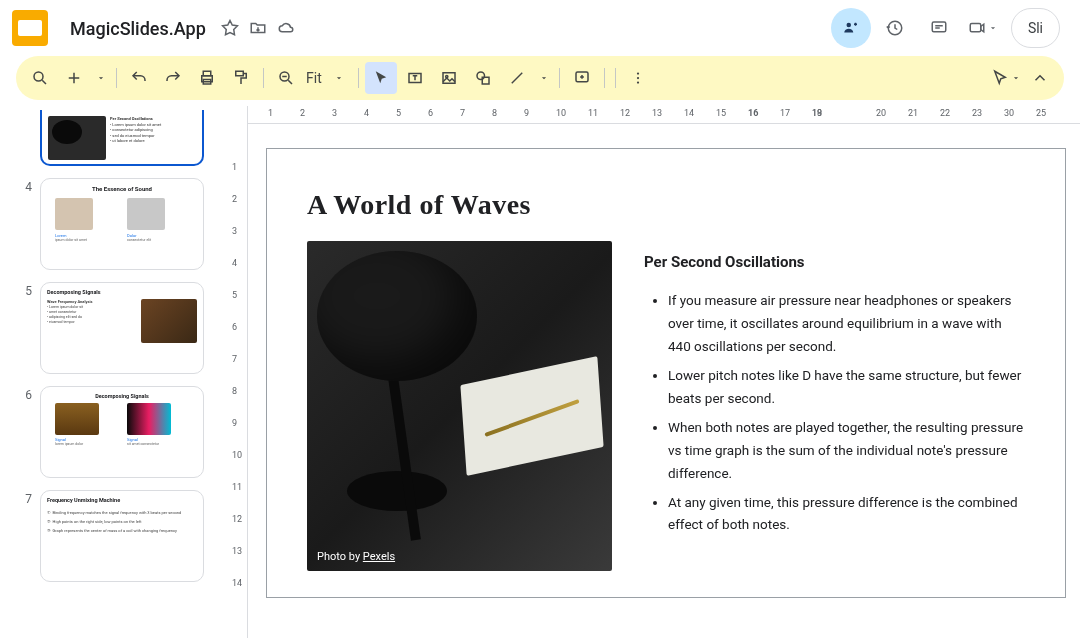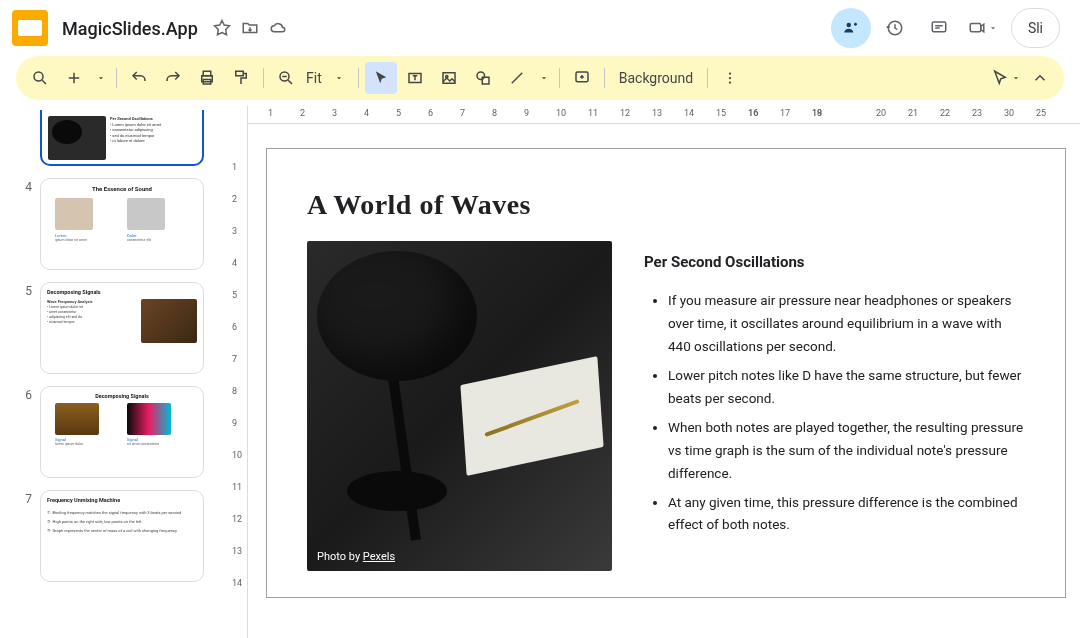--- a/index.html
+++ b/index.html
@@ -1,21 +1,21 @@
 <!DOCTYPE html>
 <html><head>
 <meta charset="utf-8">
 <style>
 * { margin: 0; padding: 0; box-sizing: border-box; }
 body { font-family: 'Google Sans', Roboto, Arial, sans-serif; background: #fff; color: #202124; overflow: hidden; }
 .app { width: 1080px; height: 638px; display: flex; flex-direction: column; }
 .titlebar { display: flex; align-items: center; padding: 8px 12px 0 12px; gap: 8px; }
 .logo { width: 36px; height: 36px; background: #f9ab00; border-radius: 4px; display: flex; align-items: center; justify-content: center; position: relative; }
 .logo-inner { width: 24px; height: 16px; background: #fff; border-radius: 2px; }
-.title-col { flex: 1; }
+.title-col { flex: 1; margin-left: 8px; }
 .doc-title-row { display: flex; align-items: center; gap: 8px; }
 .doc-title { font-size: 18px; font-weight: 500; color: #202124; padding: 2px 6px; }
 .tb-icon { width: 20px; height: 20px; color: #5f6368; display: inline-flex; align-items: center; justify-content: center; }
 .menubar { display: flex; gap: 2px; padding: 2px 0; }
 .menu-item { font-size: 14px; padding: 4px 8px; color: #202124; border-radius: 4px; cursor: pointer; }
 .right-actions { display: flex; align-items: center; gap: 4px; padding-right: 8px; }
 .ra-btn { width: 40px; height: 40px; border-radius: 20px; display: flex; align-items: center; justify-content: center; color: #5f6368; }
 .ra-btn.accent { background: #c2e7ff; color: #1f3a5f; }
 .share-btn { height: 40px; padding: 0 16px; border-radius: 20px; border: 1px solid #dadce0; display: flex; align-items: center; font-size: 14px; color: #3c4043; margin-left: 4px; overflow: hidden; }
 .toolbar { margin: 8px 16px 0 16px; background: #fef9c3; border-radius: 24px; height: 44px; display: flex; align-items: center; padding: 0 8px; gap: 2px; }
@@ -215,21 +215,20 @@
         </svg>
       </div>
     <div class="tool-sep"></div>
     <div class="tool-btn">
         <svg viewBox="0 0 24 24" fill="none" stroke="currentColor" stroke-width="2">
           <rect x="4" y="4" width="16" height="13" rx="2"></rect>
           <path d="M12 8v5M9.5 10.5h5"></path>
         </svg>
       </div>
     <div class="tool-sep"></div>
-    <div class="tool-btn text">Background</div>
     <div class="tool-sep"></div>
     <div class="tool-btn">
         <svg viewBox="0 0 24 24" fill="currentColor">
           <circle cx="12" cy="6" r="1.5"></circle>
           <circle cx="12" cy="12" r="1.5"></circle>
           <circle cx="12" cy="18" r="1.5"></circle>
         </svg>
       </div>
     <div class="tool-spacer"></div>
     <div class="tool-btn">

